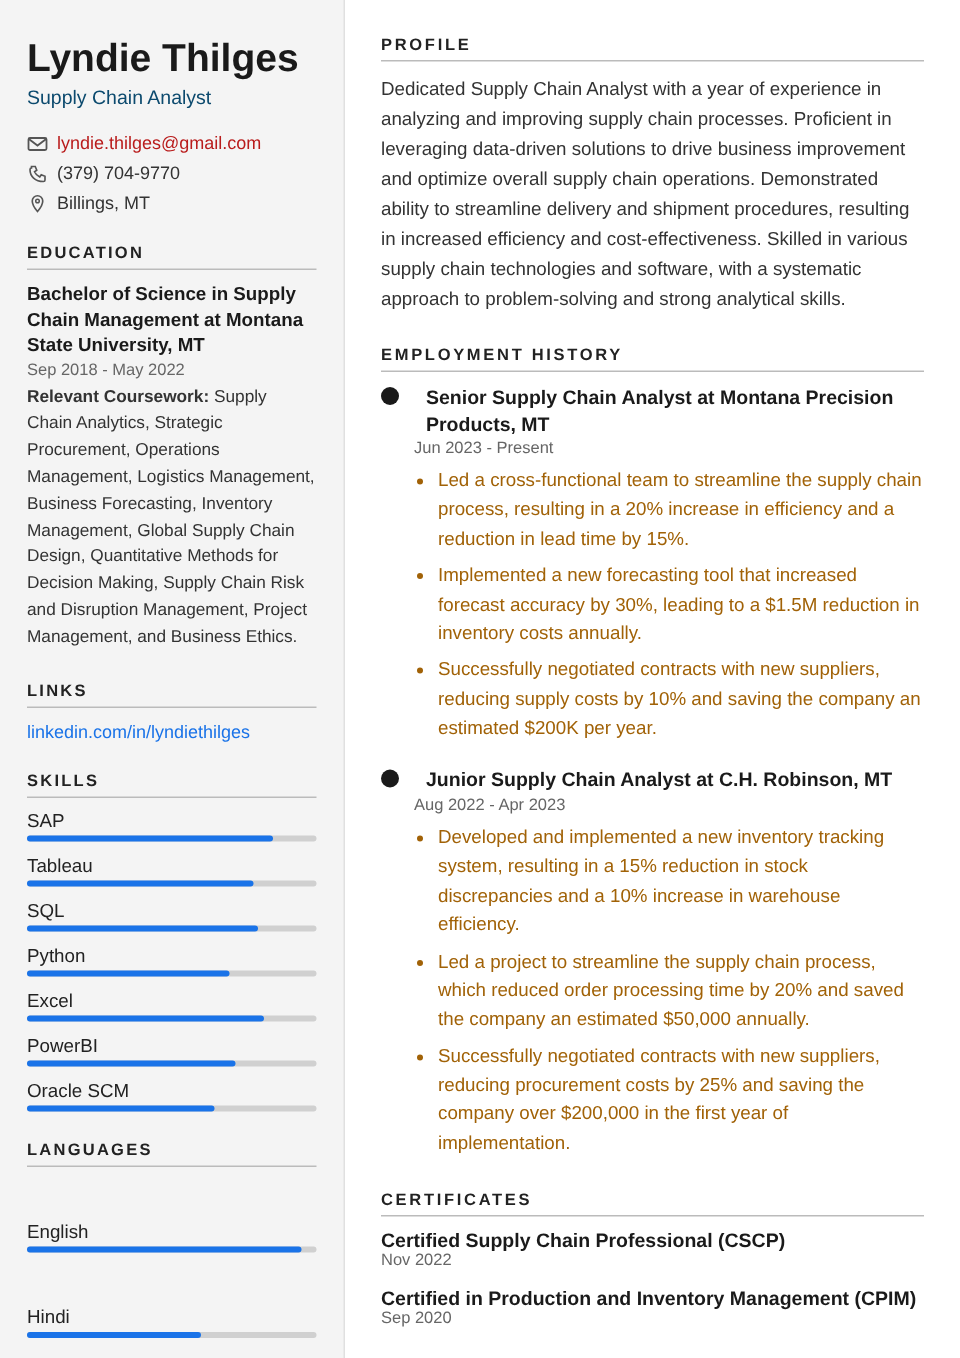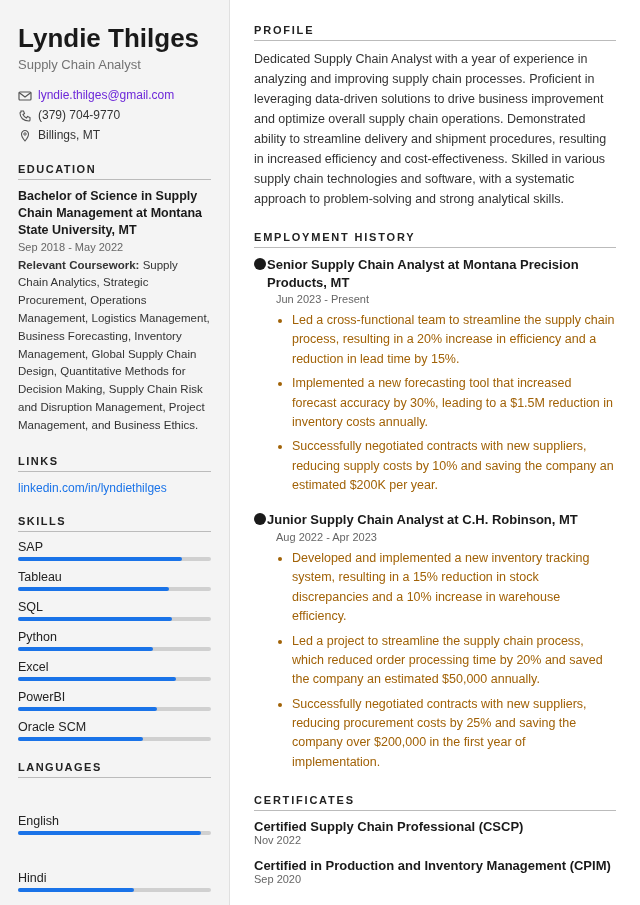--- a/index.html
+++ b/index.html
@@ -26,37 +26,37 @@
     }
     .name {
       font-size: 26px;
       font-weight: 700;
       color: #1a1a1a;
       line-height: 1.15;
       margin-bottom: 3px;
     }
     .job-title {
       font-size: 13px;
-      color: #737373;
+      color: #0c4a6e;
       margin-bottom: 16px;
     }
     .contact-list {
       list-style: none;
       margin-bottom: 20px;
     }
     .contact-list li {
       display: flex;
       align-items: flex-start;
       gap: 6px;
       margin-bottom: 5px;
       font-size: 12px;
       color: #333;
     }
     .contact-list li a {
-      color: #6d28d9;
+      color: #b91c1c;
       text-decoration: none;
       font-size: 12px;
     }
     .contact-icon {
       width: 14px;
       height: 14px;
       flex-shrink: 0;
       margin-top: 1px;
     }
     .section-title {
@@ -156,21 +156,21 @@
       font-size: 12.5px;
       color: #333;
       line-height: 1.6;
     }
     .job-entry {
       margin-bottom: 16px;
     }
     .job-header {
       display: flex;
       align-items: flex-start;
-      gap: 1px;
+      gap: 18px;
       margin-bottom: 2px;
     }
     .job-dot {
       width: 12px;
       height: 12px;
       min-width: 12px;
       border-radius: 50%;
       background: #1a1a1a;
       margin-top: 2px;
     }

